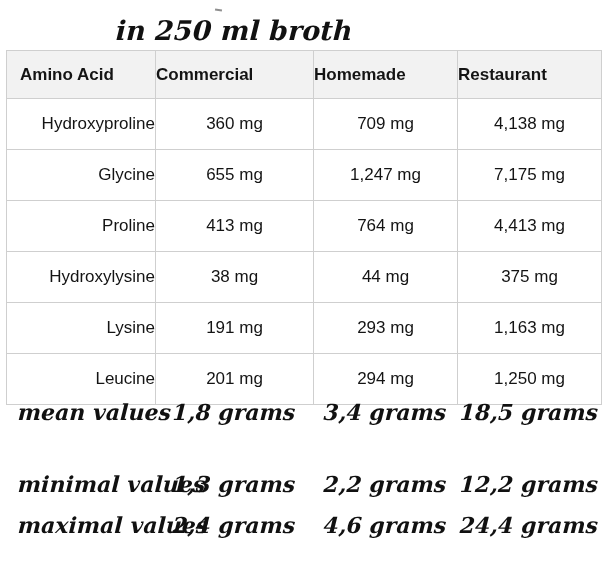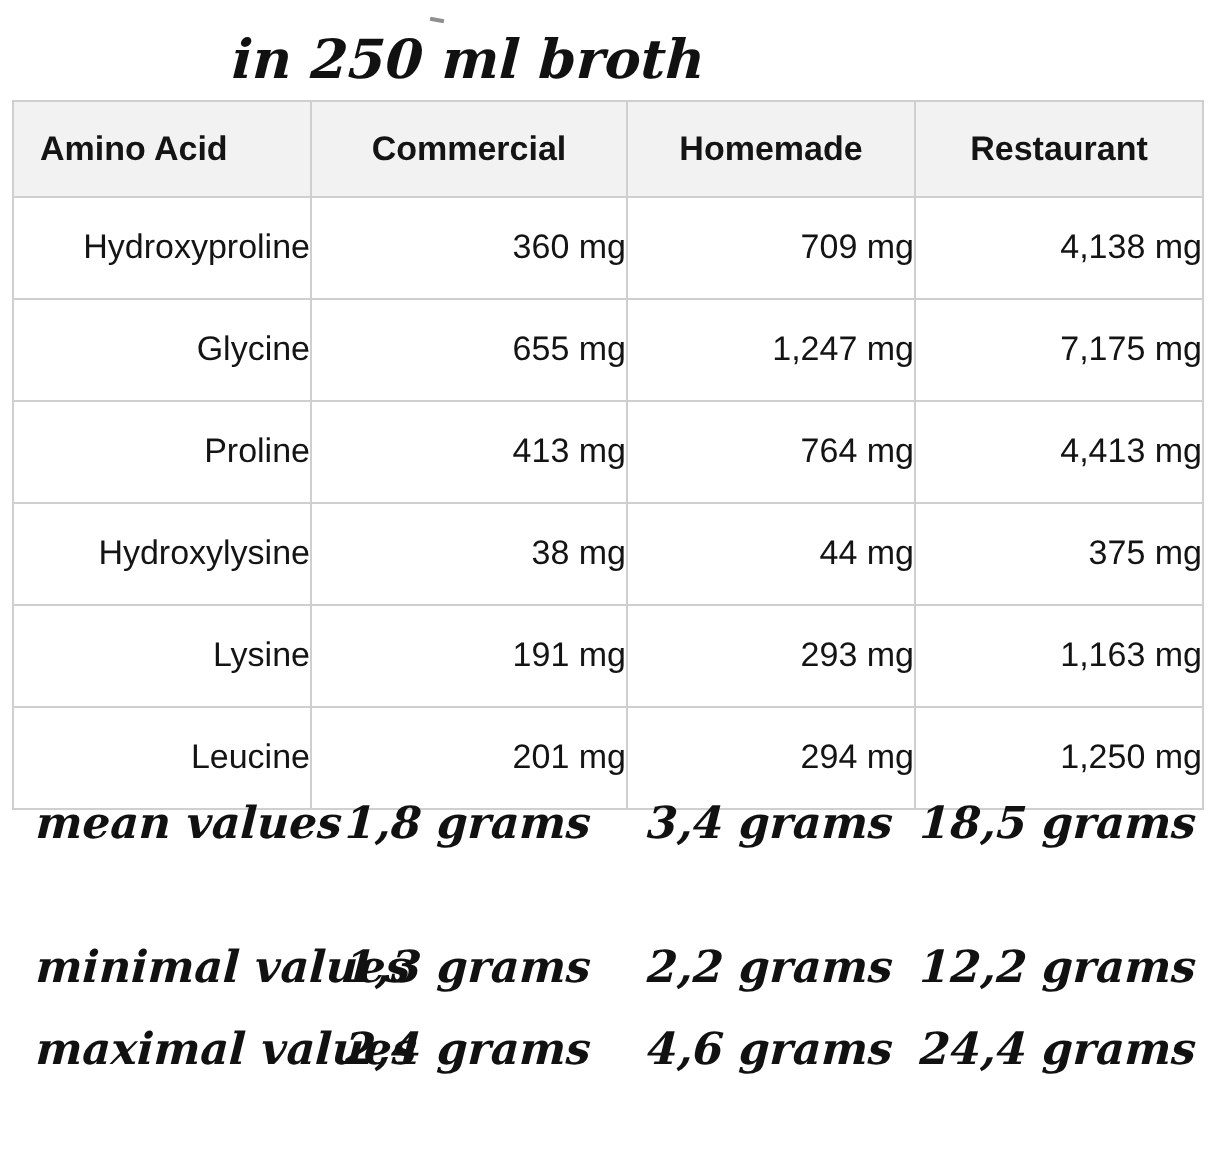--- a/index.html
+++ b/index.html
@@ -47,28 +47,28 @@
   }
   .amino th, .amino td {
     border: 1px solid #cfcfcf;
     font-size: 17px;
     color: #141414;
   }
   .amino th {
     background: #f2f2f2;
     height: 47px;
     font-weight: 700;
-    text-align: center;
+    text-align: left;
     padding: 0;
   }
   .amino th.col-name { text-align: left; padding-left: 13px; }
   .amino td {
     background: #ffffff;
     height: 50px;
-    text-align: right;
+    text-align: center;
     padding: 0;
     font-weight: 400;
   }
   .amino td.col-name { text-align: right; padding-left: 13px; }
   .summary-row {
     position: absolute;
     left: 6px;
     width: 595px;
     display: grid;
     grid-template-columns: 149px 158px 144px 144px;

